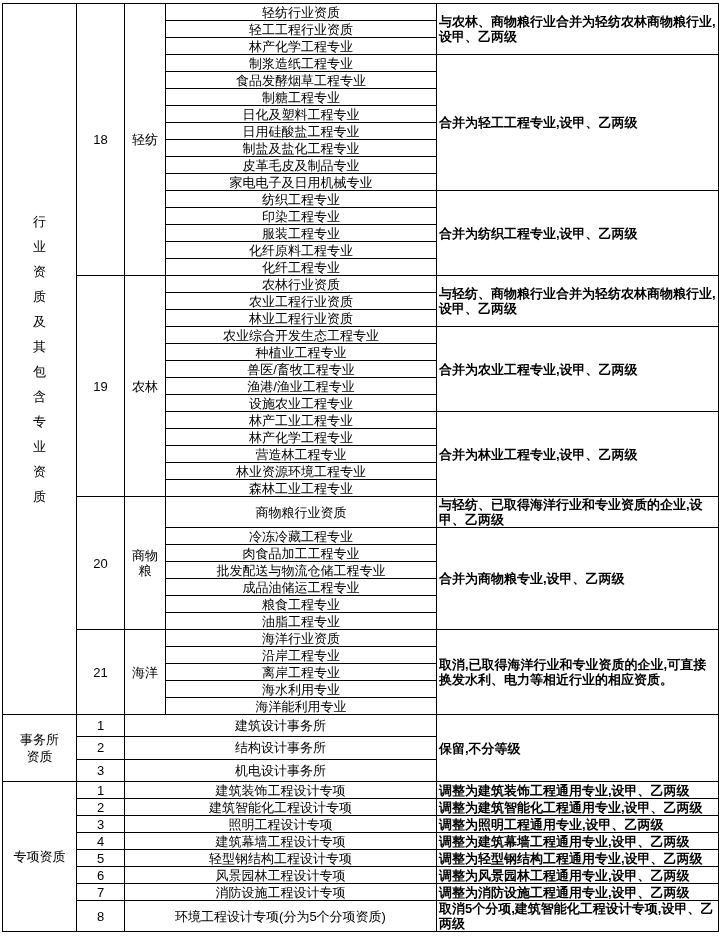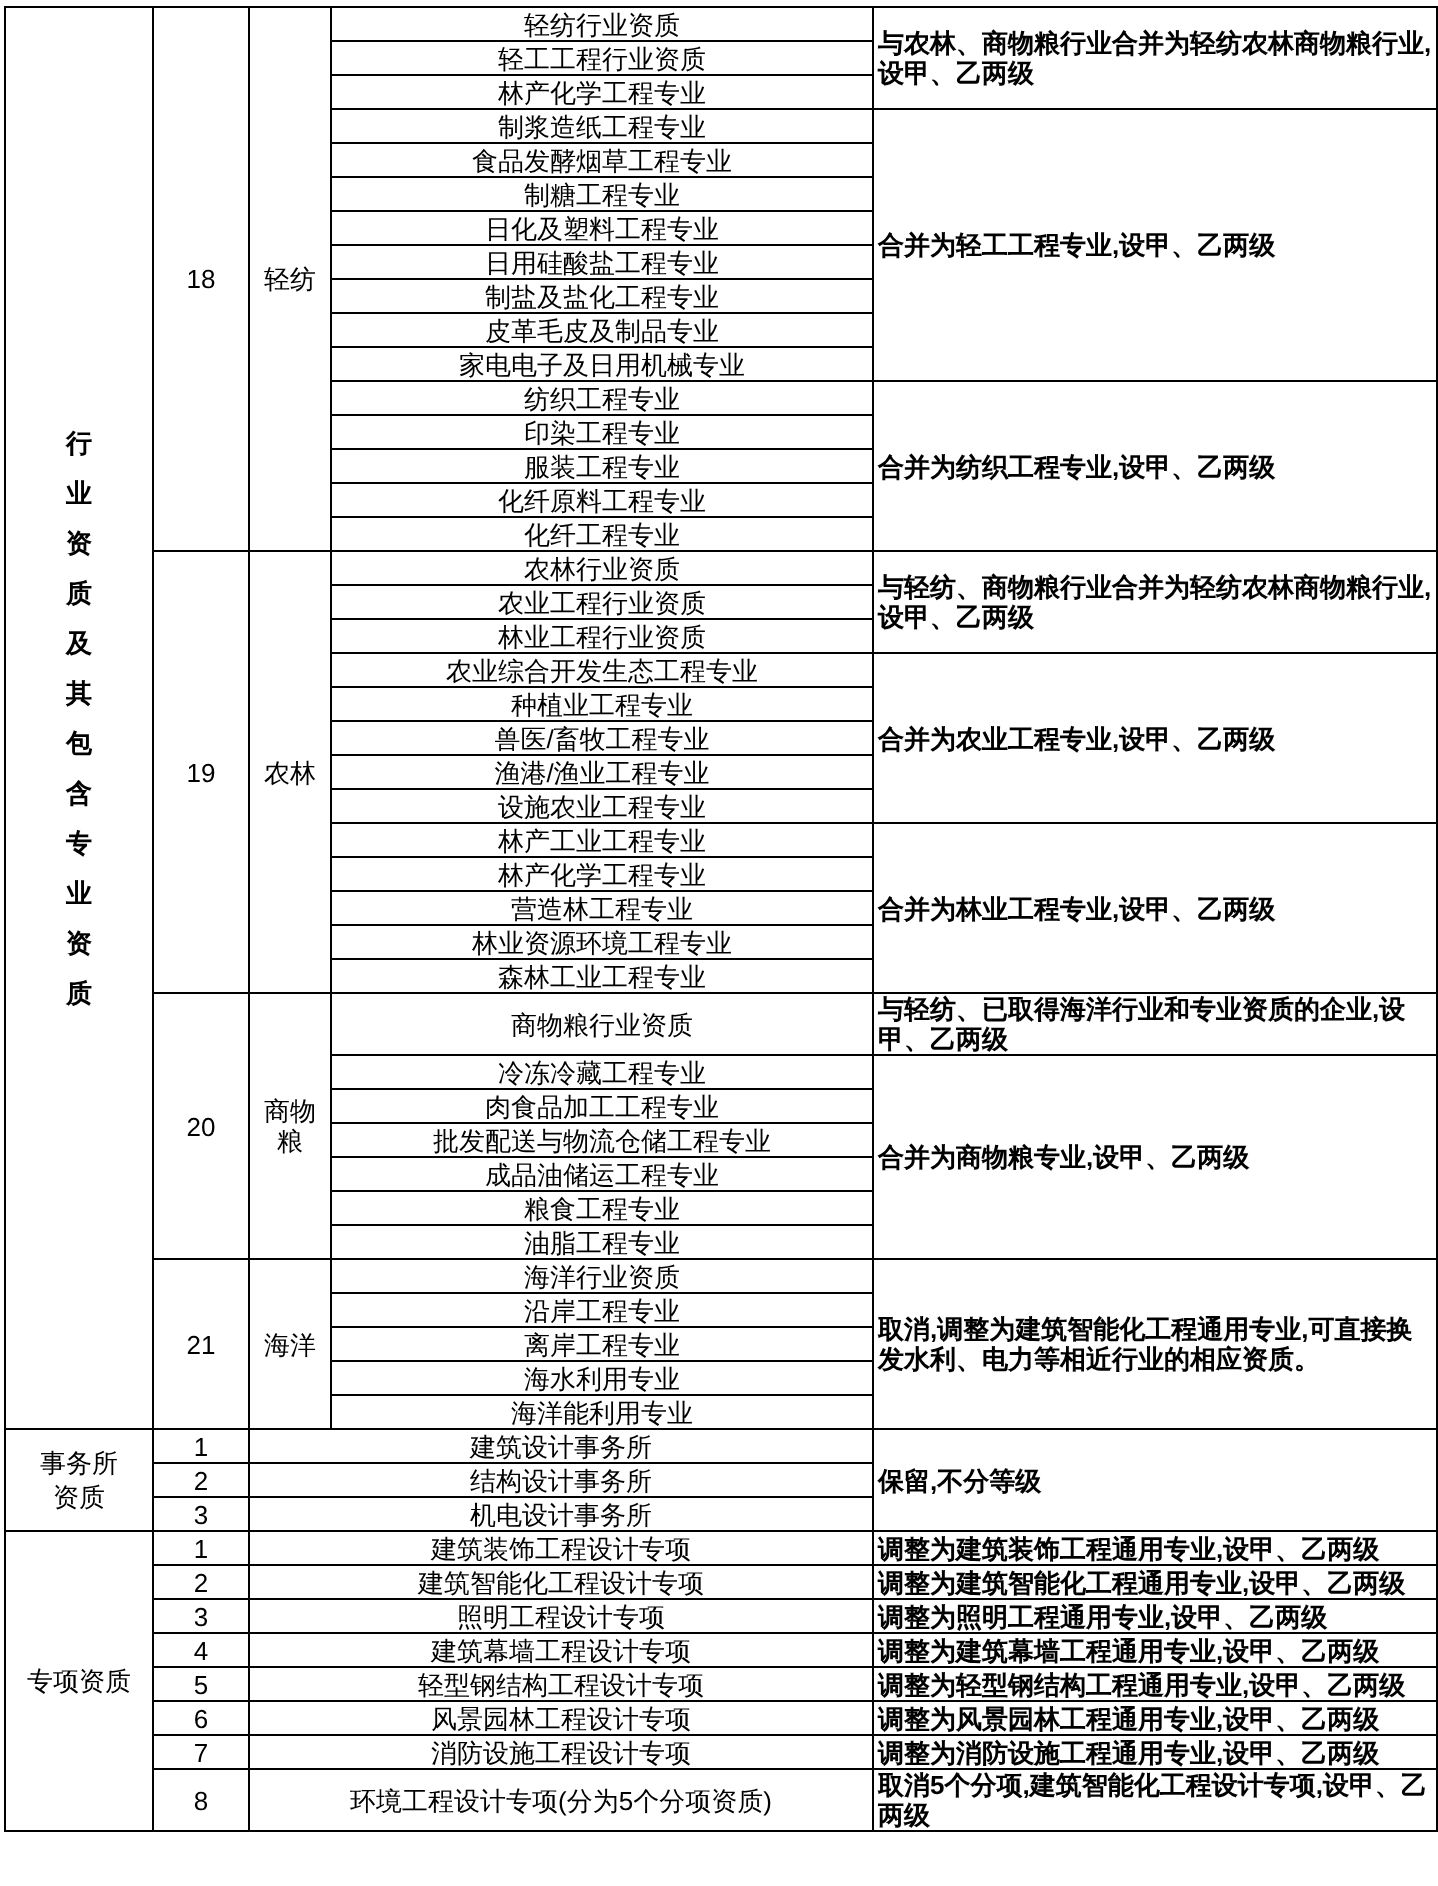--- a/index.html
+++ b/index.html
@@ -34,24 +34,23 @@
   td.num { text-align: center; }
   td.ind { text-align: center; }
   td.name { text-align: center; padding-left: 3px; }
   td.remark { text-align: left; padding-left: 3px; font-weight: bold; }
   .vlabel {
     width: 15px;
     margin: 0 auto;
     line-height: 25px;
     text-align: center;
     word-break: break-all;
-    font-weight: bold;
   }
   .hlabel {
-    margin: 0 auto;
+    margin: 16px auto;
     text-align: center;
     line-height: 17px;
     white-space: pre-line;
   }
 </style>
 </head>
 <body>
 
 <div class="page">
   <table class="qual">
@@ -185,21 +184,21 @@
         <tr>
           <td class="name">粮食工程专业</td>
         </tr>
         <tr>
           <td class="name">油脂工程专业</td>
         </tr>
         <tr>
           <td class="num" rowspan="5">21</td>
           <td class="ind" rowspan="5">海洋</td>
           <td class="name">海洋行业资质</td>
-          <td class="remark" rowspan="5">取消,调整为建筑智能化工程通用专业,可直接换发水利、电力等相近行业的相应资质。</td>
+          <td class="remark" rowspan="5">取消,已取得海洋行业和专业资质的企业,可直接换发水利、电力等相近行业的相应资质。</td>
         </tr>
         <tr>
           <td class="name">沿岸工程专业</td>
         </tr>
         <tr>
           <td class="name">离岸工程专业</td>
         </tr>
         <tr>
           <td class="name">海水利用专业</td>
         </tr>

